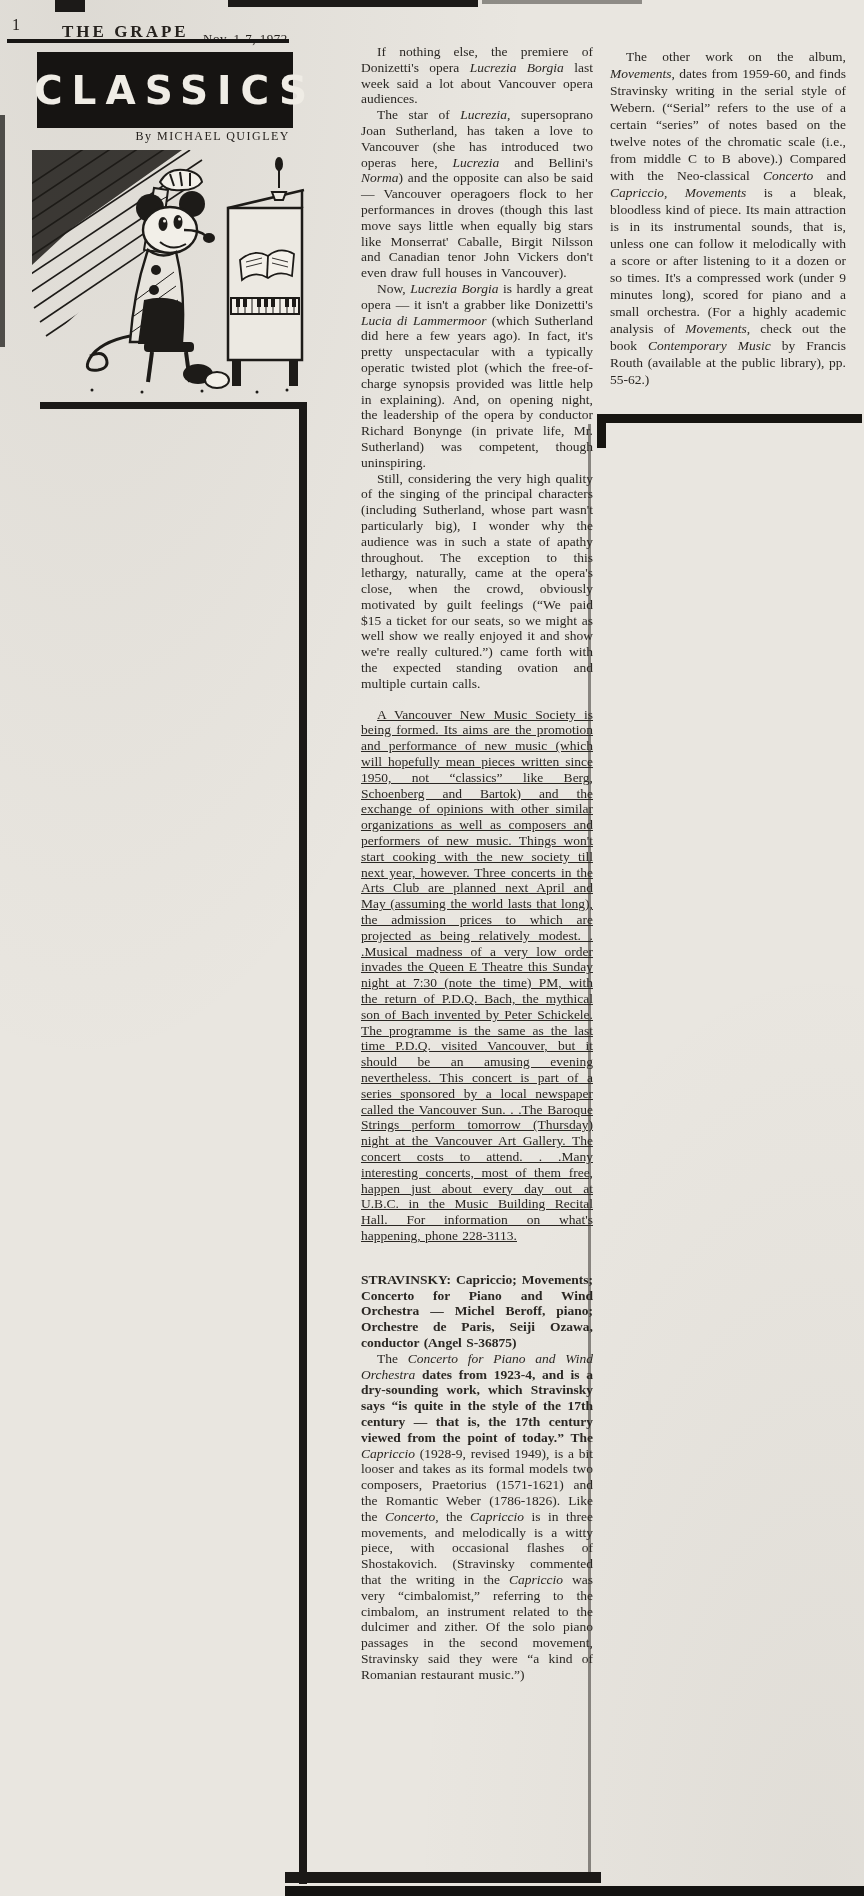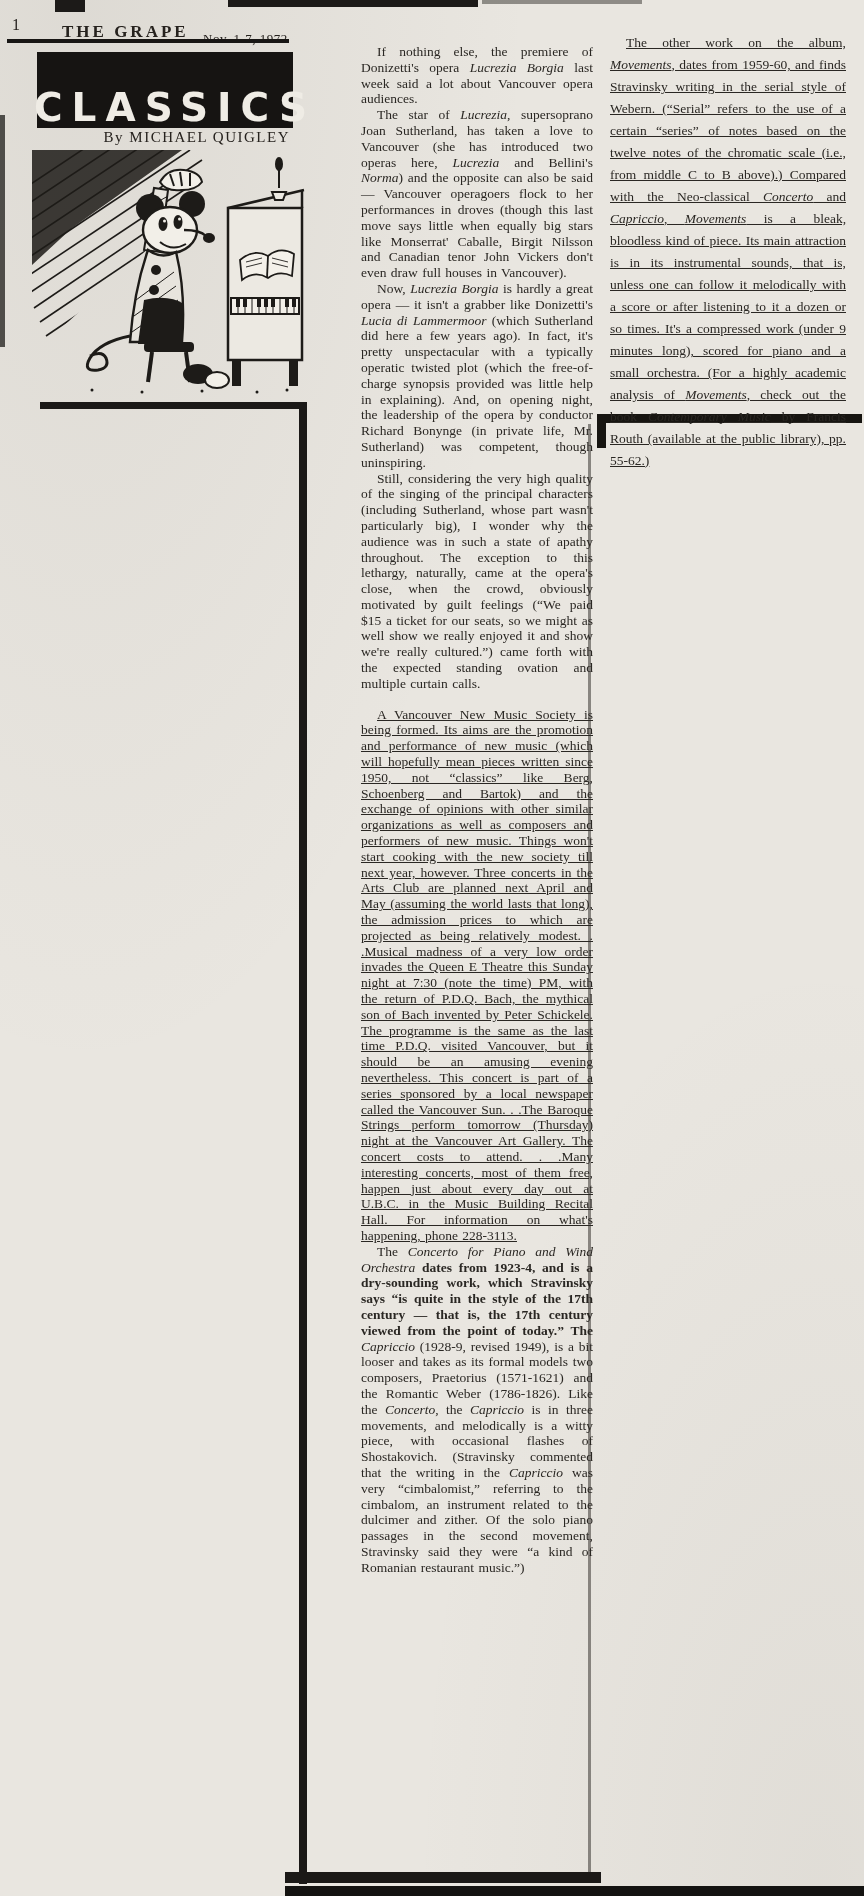--- a/index.html
+++ b/index.html
@@ -23,45 +23,45 @@
   .artifact{background:#1c1a18;}
   
   .page-num{left:12px;top:16px;font-size:16px;letter-spacing:1px;}
   .masthead{left:62px;top:22px;font-size:17px;font-weight:bold;letter-spacing:3px;}
   .issue-date{left:203px;top:31px;font-size:13px;letter-spacing:0.5px;}
   .header-rule{left:7px;top:39px;width:282px;height:4px;background:#181614;}
   
   .banner{
     left:38px;top:53px;width:254px;height:74px;
     background:#161412;
-    display:flex;align-items:flex-end;justify-content:center;
+    display:flex;align-items:center;justify-content:center;
     box-shadow:0 0 0 1px #161412;
   }
   .banner span{
     font-family:"DejaVu Sans", sans-serif;
     font-weight:800;font-size:39px;line-height:1;
     color:#efece5;letter-spacing:9px;
     padding-left:20px; 
   }
-  .byline{left:0;top:129px;width:290px;text-align:right;font-size:15px;letter-spacing:1.5px;}
+  .byline{left:0;top:129px;width:290px;text-align:right;font-size:12px;letter-spacing:1.5px;}
   
   .cartoon{left:32px;top:150px;width:273px;height:244px;}
   
   .under-cartoon-rule{left:40px;top:402px;width:267px;height:7px;background:#1b1917;}
   .midbox-left{left:299px;top:402px;width:8px;height:1482px;background:#1b1917;}
   .midbox-right{left:588px;top:424px;width:3px;height:1452px;background:rgba(40,36,32,0.5);}
   .midbox-bottom{left:285px;top:1872px;width:316px;height:11px;background:#1b1917;}
   .bottom-edge{left:285px;top:1886px;width:579px;height:10px;background:#141311;}
   
   .right-rule{left:597px;top:414px;width:265px;height:9px;background:#171511;}
   .right-rule-tick{left:597px;top:414px;width:9px;height:34px;background:#171511;}
   
   .col{position:absolute;font-size:13.5px;line-height:15.8px;text-align:justify;color:#2a2723;word-spacing:1px;}
   .col-mid{left:345px;top:44px;width:232px;margin-left:16px;}
-  .col-right{left:610px;top:32px;width:236px;line-height:22px;text-decoration:underline;}
+  .col-right{left:610px;top:48px;width:236px;line-height:17px;}
   .col p{margin:0;text-indent:16px;}
   p.gap-small{margin-top:15px;text-decoration:underline;}
   p.gap-heading{margin-top:28px;}
   p.gap-after-heading{margin-top:33px;}
   p.album-heading{font-weight:bold;text-indent:0;}
   .col i{font-style:italic;}
   .col b{font-weight:bold;}
 </style>
 </head>
 <body>
@@ -224,20 +224,21 @@
   <div class="abs bottom-edge"></div>
   <div class="abs right-rule"></div>
   <div class="abs right-rule-tick"></div>
 
   <div class="col col-mid">
     <p><span>If nothing else, the premiere of Donizetti's opera </span><i>Lucrezia Borgia</i><span> last week said a lot about Vancouver opera audiences.</span></p>
     <p><span>The star of </span><i>Lucrezia</i><span>, supersoprano Joan Sutherland, has taken a love to Vancouver (she has introduced two operas here, </span><i>Lucrezia</i><span> and Bellini's </span><i>Norma</i><span>) and the opposite can also be said — Vancouver operagoers flock to her performances in droves (though this last move says little when equally big stars like Monserrat' Caballe, Birgit Nilsson and Canadian tenor John Vickers don't even draw full houses in Vancouver).</span></p>
     <p><span>Now, </span><i>Lucrezia Borgia</i><span> is hardly a great opera — it isn't a grabber like Donizetti's </span><i>Lucia di Lammermoor</i><span> (which Sutherland did here a few years ago). In fact, it's pretty unspectacular with a typically operatic twisted plot (which the free-of-charge synopsis provided was little help in explaining). And, on opening night, the leadership of the opera by conductor Richard Bonynge (in private life, Mr. Sutherland) was competent, though uninspiring.</span></p>
     <p><span>Still, considering the very high quality of the singing of the principal characters (including Sutherland, whose part wasn't particularly big), I wonder why the audience was in such a state of apathy throughout. The exception to this lethargy, naturally, came at the opera's close, when the crowd, obviously motivated by guilt feelings (“We paid $15 a ticket for our seats, so we might as well show we really enjoyed it and show we're really cultured.”) came forth with the expected standing ovation and multiple curtain calls.</span></p>
     <p class="gap-small"><span>A Vancouver New Music Society is being formed. Its aims are the promotion and performance of new music (which will hopefully mean pieces written since 1950, not “classics” like Berg, Schoenberg and Bartok) and the exchange of opinions with other similar organizations as well as composers and performers of new music. Things won't start cooking with the new society till next year, however. Three concerts in the Arts Club are planned next April and May (assuming the world lasts that long), the admission prices to which are projected as being relatively modest. . .Musical madness of a very low order invades the Queen E Theatre this Sunday night at 7:30 (note the time) PM, with the return of P.D.Q. Bach, the mythical son of Bach invented by Peter Schickele. The programme is the same as the last time P.D.Q. visited Vancouver, but it should be an amusing evening nevertheless. This concert is part of a series sponsored by a local newspaper called the Vancouver Sun. . .The Baroque Strings perform tomorrow (Thursday) night at the Vancouver Art Gallery. The concert costs to attend. . .Many interesting concerts, most of them free, happen just about every day out at U.B.C. in the Music Building Recital Hall. For information on what's happening, phone 228-3113.</span></p>
+    <p class="gap-heading album-heading"><b>STRAVINSKY: Capriccio; Movements; Concerto for Piano and Wind Orchestra — Michel Beroff, piano; Orchestre de Paris, Seiji Ozawa, conductor (Angel S-36875)</b></p>
     <p><span>The </span><i>Concerto for Piano and Wind Orchestra</i><span> </span><b>dates from 1923-4, and is a dry-sounding work, which Stravinsky says “is quite in the style of the 17th century — that is, the 17th century viewed from the point of today.” The </b><i>Capriccio</i><span> (1928-9, revised 1949), is a bit looser and takes as its formal models two composers, Praetorius (1571-1621) and the Romantic Weber (1786-1826). Like the </span><i>Concerto</i><span>, the </span><i>Capriccio</i><span> is in three movements, and melodically is a witty piece, with occasional flashes of Shostakovich. (Stravinsky commented that the writing in the </span><i>Capriccio</i><span> was very “cimbalomist,” referring to the cimbalom, an instrument related to the dulcimer and zither. Of the solo piano passages in the second movement, Stravinsky said they were “a kind of Romanian restaurant music.”)</span></p>
   </div>
 
   <div class="col col-right">
     <p><span>The other work on the album, </span><i>Movements</i><span>, dates from 1959-60, and finds Stravinsky writing in the serial style of Webern. (“Serial” refers to the use of a certain “series” of notes based on the twelve notes of the chromatic scale (i.e., from middle C to B above).) Compared with the Neo-classical </span><i>Concerto</i><span> and </span><i>Capriccio</i><span>, </span><i>Movements</i><span> is a bleak, bloodless kind of piece. Its main attraction is in its instrumental sounds, that is, unless one can follow it melodically with a score or after listening to it a dozen or so times. It's a compressed work (under 9 minutes long), scored for piano and a small orchestra. (For a highly academic analysis of </span><i>Movements</i><span>, check out the book </span><i>Contemporary Music</i><span> by Francis Routh (available at the public library), pp. 55-62.)</span></p>
   </div>
 
 </div>
 
 </body></html>

